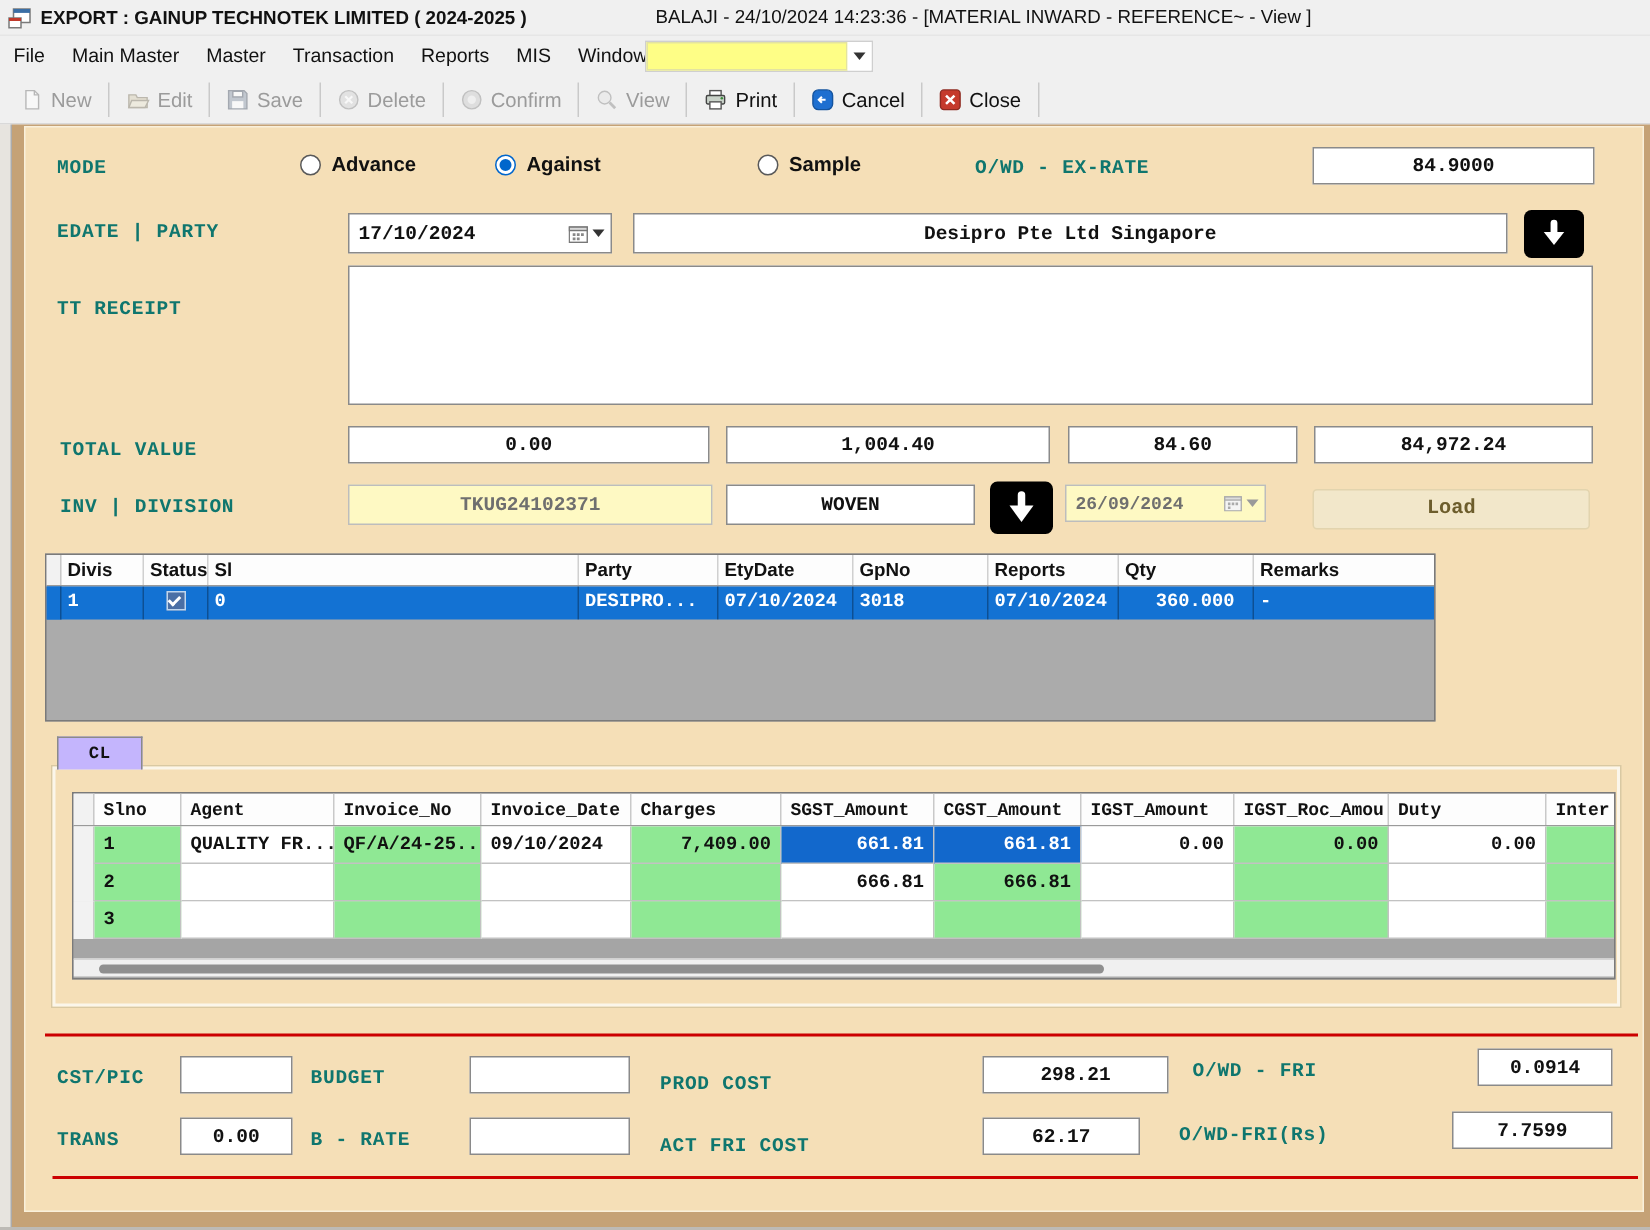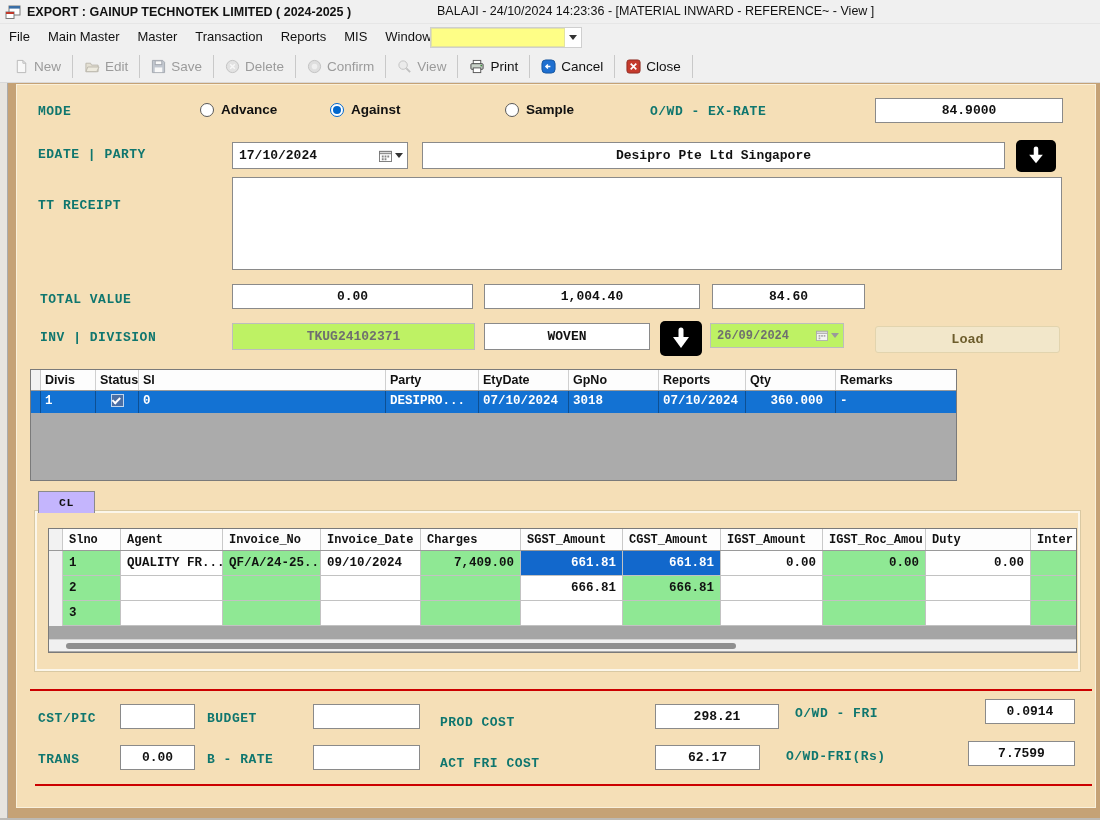--- a/index.html
+++ b/index.html
@@ -30,21 +30,21 @@
   .frame-left-gray{position:absolute;left:0;top:83px;width:8px;height:737px;background:#E7E4DF;border-right:1px solid #ABABAB;}
   .frame-brown{position:absolute;left:8px;top:83px;width:1092px;height:735px;background:#C5A276;}
   .frame-bottom-gray{position:absolute;left:0;top:818px;width:1100px;height:2px;background:#BDBAB5;}
   .form-inner{position:absolute;left:16px;top:84px;width:1080px;height:724px;background:#F5DFB7;border:1px solid #F9F0DB;}
   
   .lbl{position:absolute;font-family:"Liberation Mono",monospace;font-weight:bold;font-size:13px;
        color:#0f766e;letter-spacing:.5px;white-space:nowrap;}
   .fld{position:absolute;background:#fff;border:1px solid #8a8a8a;font-family:"Liberation Mono",monospace;
        font-weight:bold;font-size:13px;display:flex;align-items:center;justify-content:center;color:#111;white-space:nowrap;overflow:hidden;}
   .fld.left{justify-content:flex-start;padding-left:6px;}
-  .fld.disabled{background:#bef264;color:#6f6f6f;border-color:#BDBDBD;}
+  .fld.disabled{background:#fef9c3;color:#6f6f6f;border-color:#BDBDBD;}
   .fld .icon-right{margin-left:auto;display:flex;align-items:center;gap:3px;padding-right:4px;}
   .radio{position:absolute;display:flex;align-items:center;gap:7px;font-weight:bold;font-size:13.5px;}
   .radio .dot{width:14px;height:14px;border:1px solid #595959;border-radius:50%;background:#fff;position:relative;}
   .radio.checked .dot{border-color:#0066CC;}
   .radio.checked .dot::after{content:"";position:absolute;inset:2px;background:#0066CC;border-radius:50%;}
   .blackbtn{position:absolute;background:#000;border-radius:5px;display:flex;align-items:center;justify-content:center;}
   .load-btn{position:absolute;background:#F2E7CA;border:1px solid #E2D4AE;border-radius:3px;
             display:flex;align-items:center;justify-content:center;font-weight:bold;font-size:13.5px;color:#6d5d2c;}
   .redline{position:absolute;height:2px;background:#CC0000;}
   
@@ -235,20 +235,21 @@
       </svg>
   </div>
 
   <div class="lbl" style="left:38px;top:198px;">TT RECEIPT</div>
   <div class="fld left" style="left:232px;top:177px;width:830px;height:93px;align-items:flex-start;padding-top:4px;"></div>
 
   <div class="lbl" style="left:40px;top:292px;">TOTAL VALUE</div>
   <div class="fld" style="left:232px;top:284px;width:241px;height:25px;">0.00</div>
   <div class="fld" style="left:484px;top:284px;width:216px;height:25px;">1,004.40</div>
   <div class="fld" style="left:712px;top:284px;width:153px;height:25px;">84.60</div>
+  <div class="fld" style="left:876px;top:284px;width:186px;height:25px;">84,972.24</div>
 
   <div class="lbl" style="left:40px;top:330px;">INV | DIVISION</div>
   <div class="fld disabled" style="left:232px;top:323px;width:243px;height:27px;">TKUG24102371</div>
   <div class="fld" style="left:484px;top:323px;width:166px;height:27px;">WOVEN</div>
   <div class="blackbtn" style="left:660px;top:321px;width:42px;height:35px;">
     <svg width="24" height="24" viewBox="0 0 24 22">
         <path d="M12 2v8" stroke="#fff" stroke-width="5" stroke-linecap="round"></path>
         <path d="M4 9L12 20l8-11z" fill="#fff"></path>
       </svg>
   </div>

